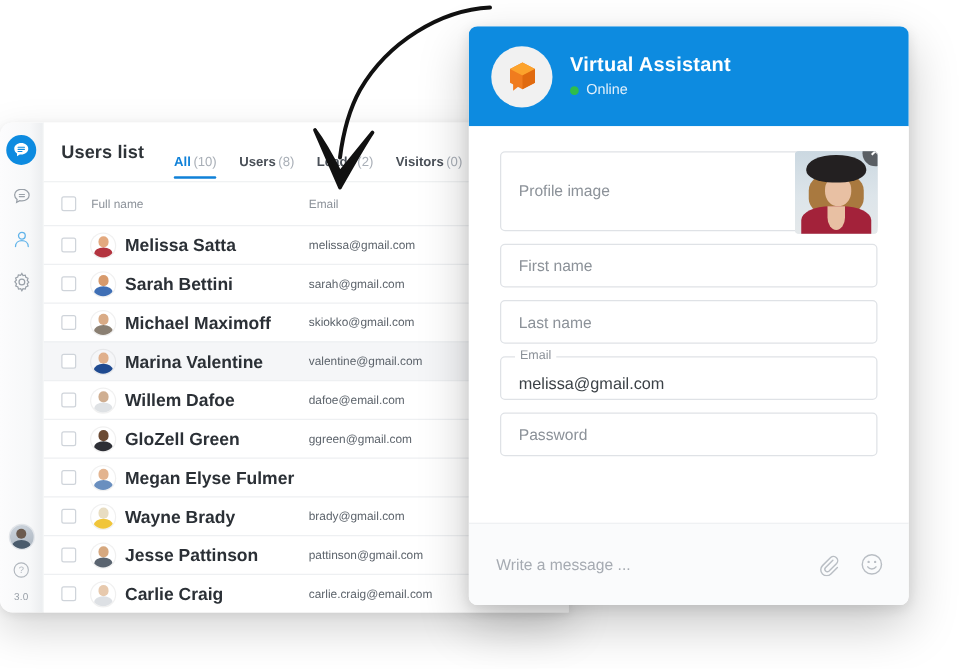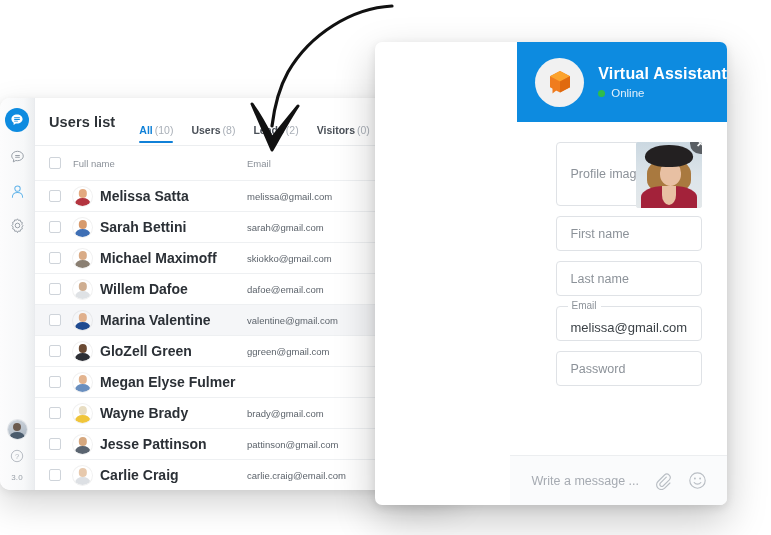--- a/index.html
+++ b/index.html
@@ -108,27 +108,27 @@
   .av .head { position: absolute; left: 50%; top: 14%; transform: translateX(-50%);
     width: 44%; height: 44%; border-radius: 50%; }
   .av .body { position: absolute; left: 50%; bottom: -16%; transform: translateX(-50%);
     width: 82%; height: 56%; border-radius: 50% 50% 0 0; }
 
   
   .arrow { position: absolute; left: 0; top: 0; width: 771px; height: 535px; pointer-events: none; }
 
   
   .chat {
-    position: absolute; left: 375px; top: 42px;
+    position: absolute; left: 375px; top: 21px;
     width: 352px; height: 463px;
     background: #ffffff;
     border-radius: 7px;
     box-shadow: 0 16px 40px rgba(0,0,0,0.22), 0 3px 10px rgba(0,0,0,0.10);
     overflow: hidden;
-    display: flex; flex-direction: column; align-items: flex-end;
+    display: flex; flex-direction: column;
   }
   .chat-head {
     height: 80px; background: #0d8be0; flex: none;
     display: flex; align-items: center; padding-left: 18px; gap: 14px;
   }
   .assistant-av {
     width: 49px; height: 49px; border-radius: 50%; background: #f1f1f1;
     display: flex; align-items: center; justify-content: center; flex: none;
   }
   .chat-title { font-size: 16px; color: #ffffff; font-weight: 600; letter-spacing: .2px; }
@@ -170,21 +170,21 @@
   .thumb .shirt::after { content:""; position:absolute; left:38%; top:0; width:24%; height:72%;
      background:#e8c0a3; border-radius:0 0 60% 60%; }
   .thumb-close {
     position: absolute; right: -9px; top: -9px;
     width: 21px; height: 21px; border-radius: 50%;
     background: #5a5f64; color: #fff;
     display: flex; align-items: center; justify-content: center;
     font-size: 11px; line-height: 1; font-weight: 700;
   }
   .chat-foot {
-    height: 50px; flex: none; background: #fafbfc;
+    height: 66px; flex: none; background: #fafbfc;
     border-top: 1px solid #eceef0;
     display: flex; align-items: center; padding: 0 20px 0 22px; gap: 14px;
   }
   .msg-input { flex: 1; font-size: 12.5px; color: #a6abb2; }
   .foot-ico { width: 20px; height: 20px; display: flex; align-items: center; justify-content: center; }
 </style>
 </head>
 <body>
 
 <div id="root">
@@ -297,41 +297,41 @@
               <div class="cb"></div>
               <div class="c-name">
                 <span class="av">
                   <span class="head" style="background:#d9ab86"></span>
                   <span class="body" style="background:#8a7f72"></span>
                 </span>
                 <span class="uname">Michael Maximoff</span>
               </div>
               <div class="c-email"><span class="uemail">skiokko@gmail.com</span></div>
             </div>
+            <div class="tbl-row sel">
+              <div class="cb"></div>
+              <div class="c-name">
+                <span class="av">
+                  <span class="head" style="background:#e0b08c"></span>
+                  <span class="body" style="background:#1f4a90"></span>
+                </span>
+                <span class="uname">Marina Valentine</span>
+              </div>
+              <div class="c-email"><span class="uemail">valentine@gmail.com</span></div>
+            </div>
             <div class="tbl-row">
               <div class="cb"></div>
               <div class="c-name">
                 <span class="av">
                   <span class="head" style="background:#cfae91"></span>
                   <span class="body" style="background:#dfe2e5"></span>
                 </span>
                 <span class="uname">Willem Dafoe</span>
               </div>
               <div class="c-email"><span class="uemail">dafoe@email.com</span></div>
-            </div>
-            <div class="tbl-row sel">
-              <div class="cb"></div>
-              <div class="c-name">
-                <span class="av">
-                  <span class="head" style="background:#e0b08c"></span>
-                  <span class="body" style="background:#1f4a90"></span>
-                </span>
-                <span class="uname">Marina Valentine</span>
-              </div>
-              <div class="c-email"><span class="uemail">valentine@gmail.com</span></div>
             </div>
             <div class="tbl-row">
               <div class="cb"></div>
               <div class="c-name">
                 <span class="av">
                   <span class="head" style="background:#6b4a33"></span>
                   <span class="body" style="background:#2d2f35"></span>
                 </span>
                 <span class="uname">GloZell Green</span>
               </div>

